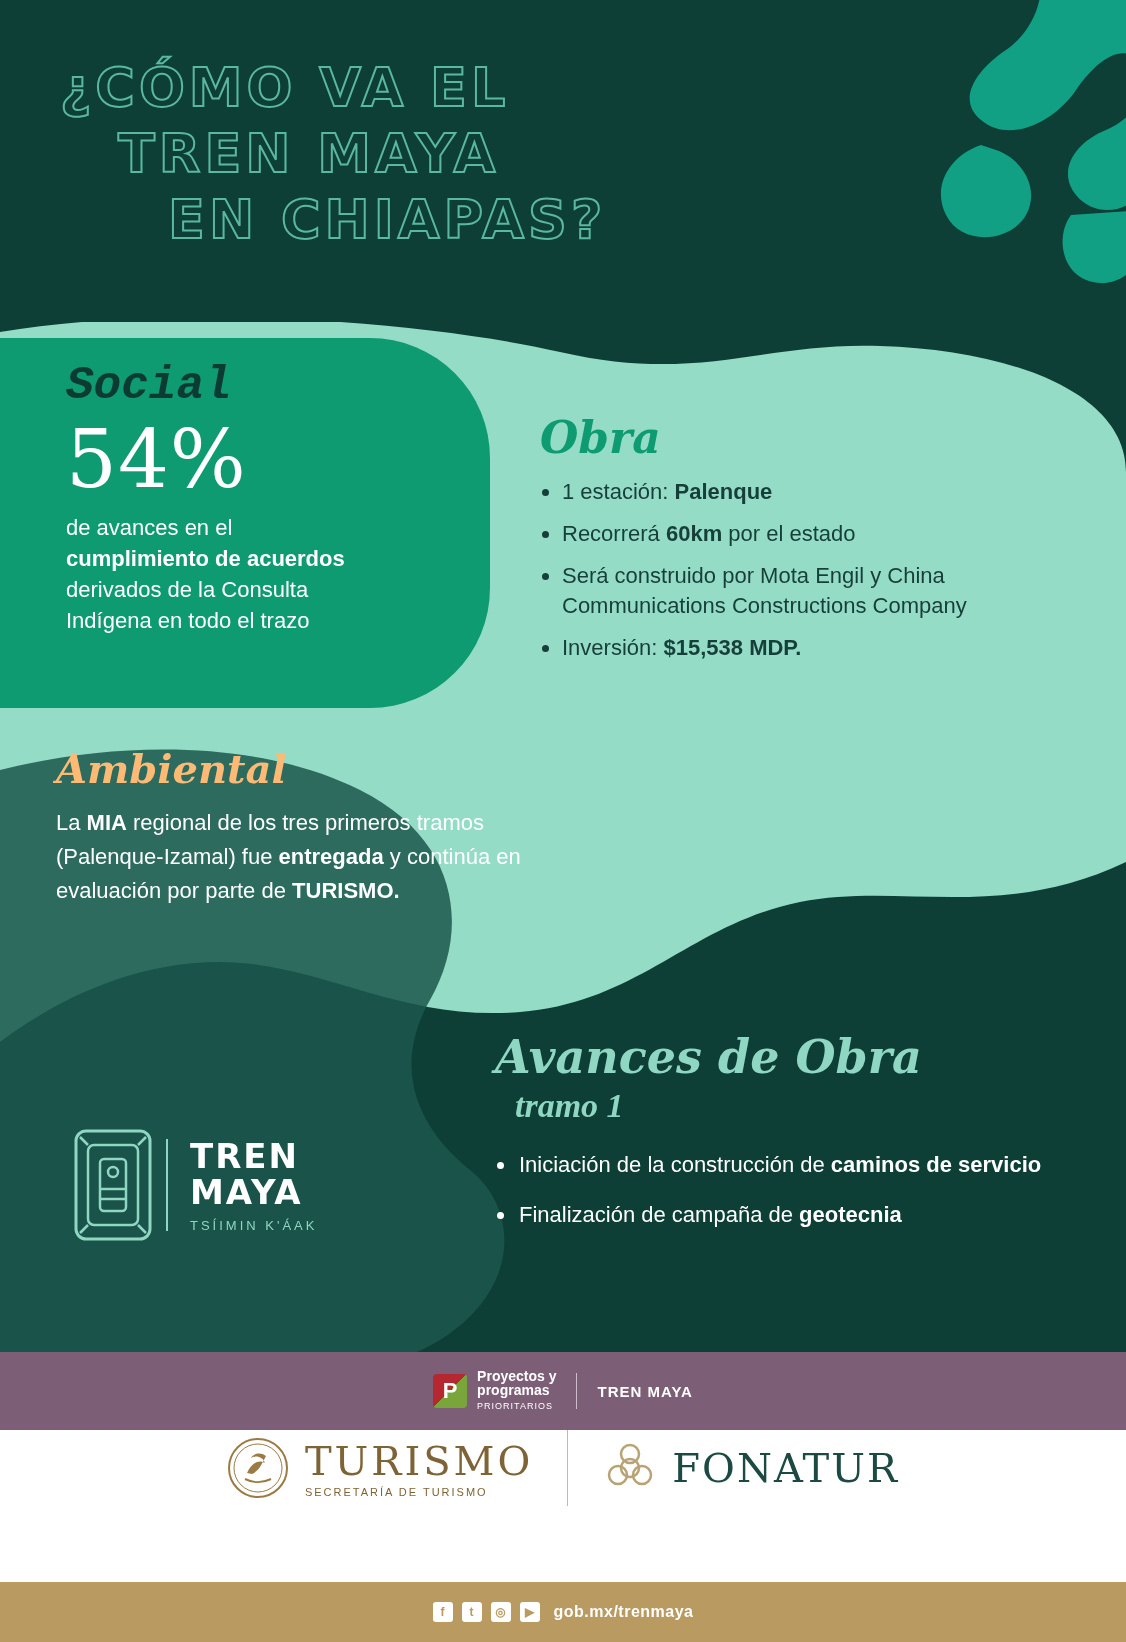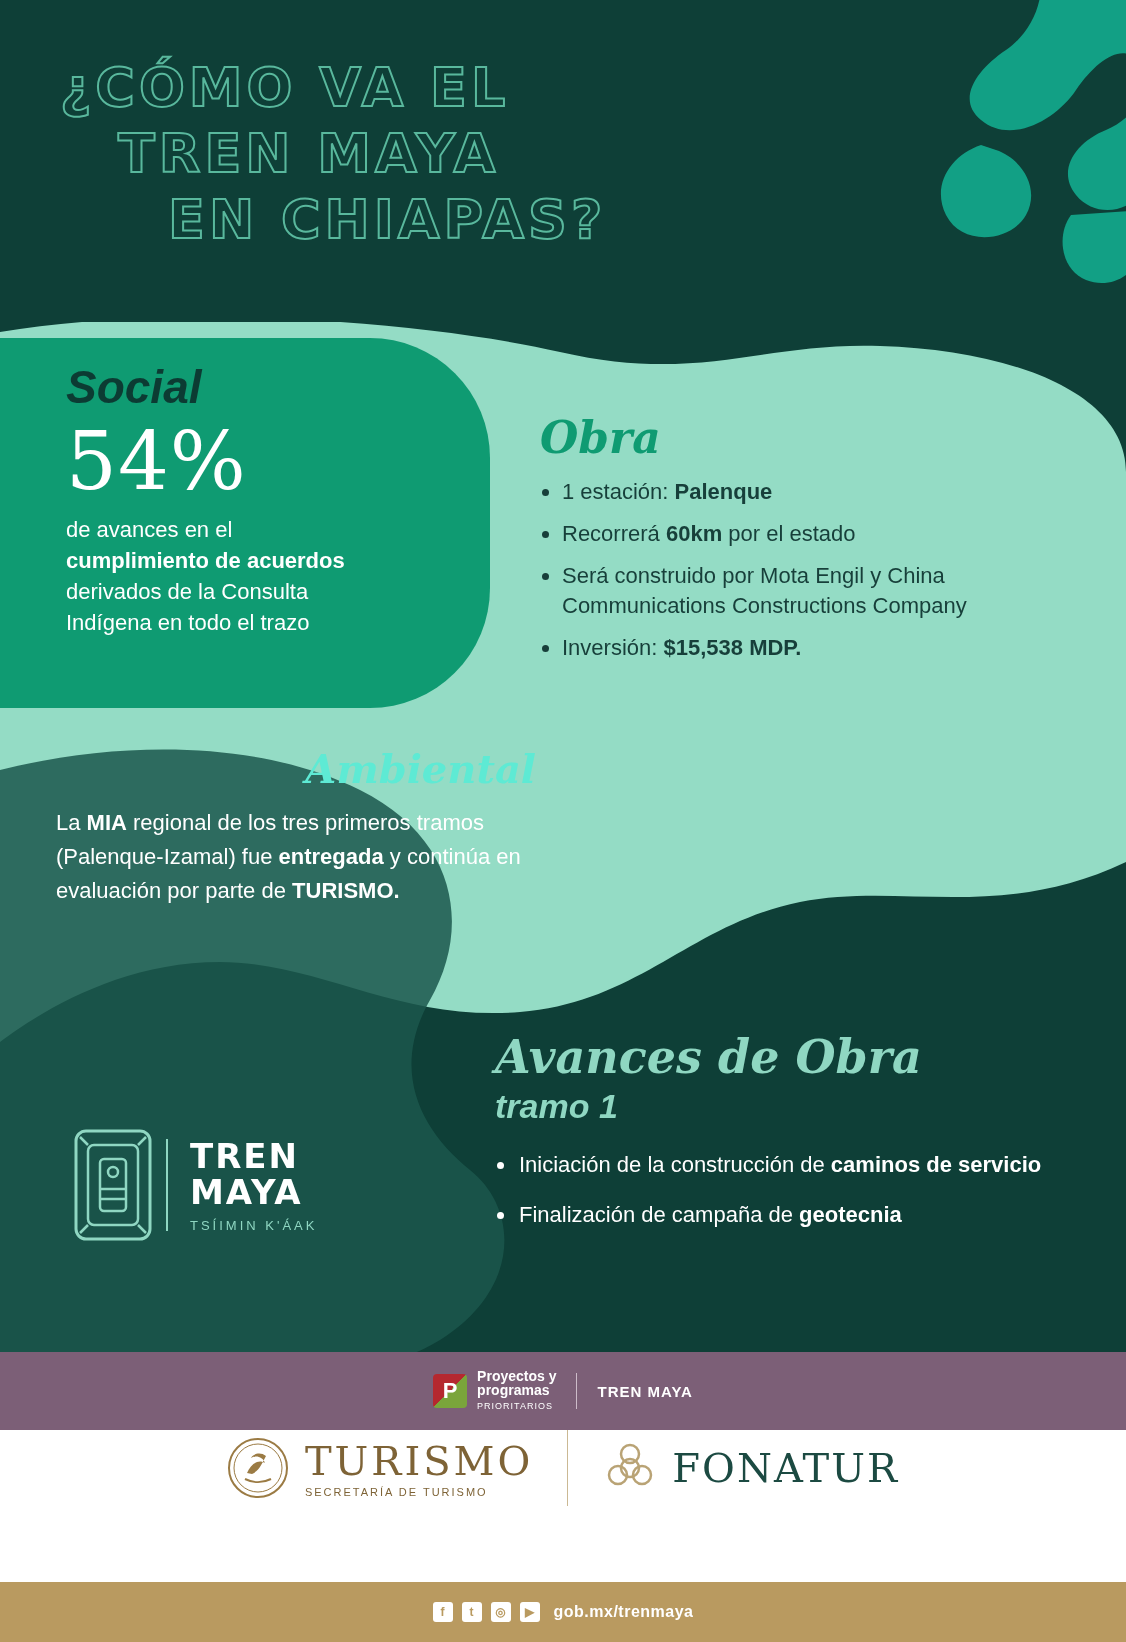--- a/index.html
+++ b/index.html
@@ -63,21 +63,21 @@
     border-top-right-radius:120px;
     border-bottom-right-radius:120px;
   }
   .social-inner {
     position:absolute;
     left:66px; top:360px;
     width:420px;
     color:#ffffff;
   }
   .social-title {
-    font-family:Liberation Sans, sans-serif;
+    font-family:Liberation Mono, monospace;
     font-style:italic;
     font-size:46px;
     font-weight:700;
     color:#0c3b33;
     margin-bottom:2px;
   }
   .social-pct {
     font-family:"DejaVu Serif", serif;
     font-size:80px;
     font-weight:400;
@@ -130,23 +130,22 @@
   .ambiental {
     position:absolute;
     left:56px; top:745px;
     width:480px;
   }
   .amb-title {
     font-family:"DejaVu Serif", serif;
     font-style:italic;
     font-weight:700;
     font-size:40px;
-    color:#5eead4;
+    color:#fdba74;
     margin-bottom:14px;
-    text-align:right;
   }
   .amb-text {
     font-size:22px;
     line-height:34px;
     color:#ffffff;
   }
   .amb-text b { font-weight:700; }
 
   
   .logo {
@@ -185,27 +184,28 @@
   }
   .av-title {
     font-family:"DejaVu Serif", serif;
     font-style:italic;
     font-weight:700;
     font-size:46px;
     color:#8fd7c2;
     line-height:54px;
   }
   .av-sub {
-    font-family:Liberation Sans, sans-serif;
+    font-family:Liberation Serif, serif;
     font-style:italic;
     font-weight:700;
     font-size:34px;
     color:#8fd7c2;
     line-height:44px;
     margin-bottom:22px;
+    margin-left:20px;
   }
   .avances ul { list-style:none; }
   .avances li {
     position:relative;
     padding-left:24px;
     font-size:22px;
     line-height:30px;
     color:#ffffff;
     margin-bottom:20px;
   }

